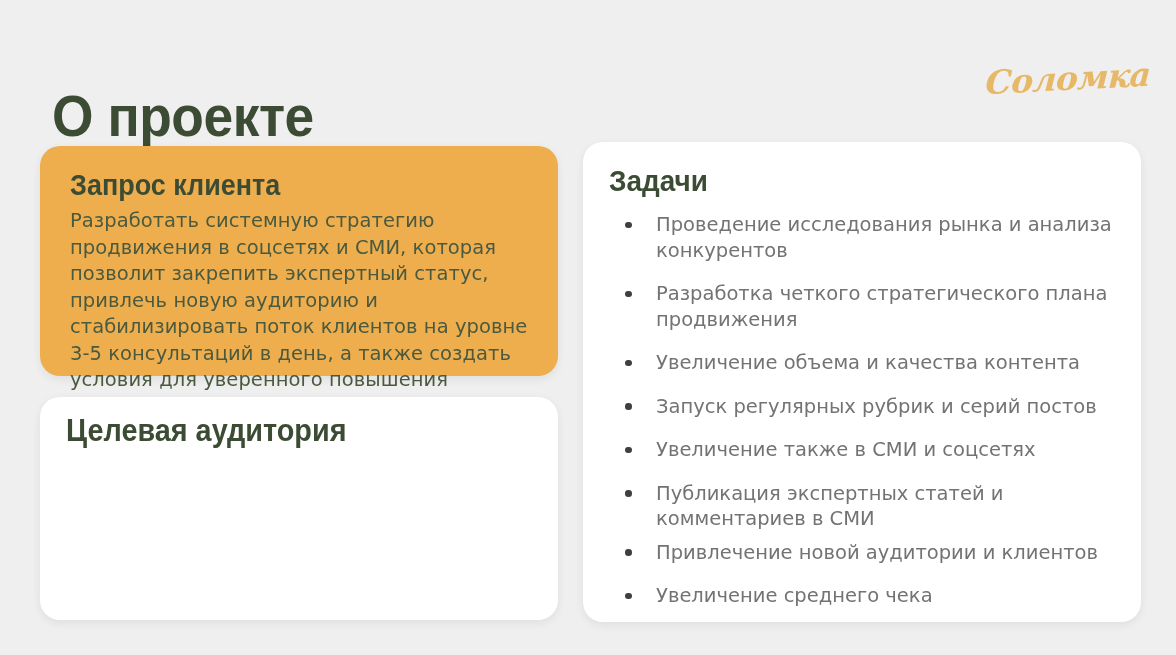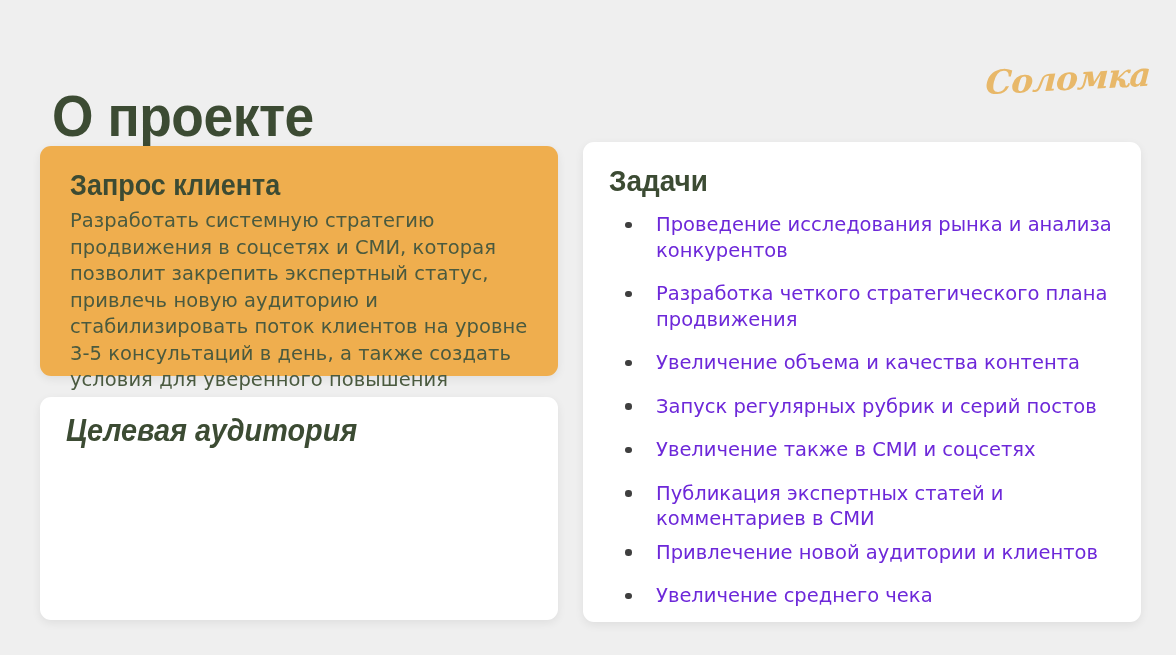--- a/index.html
+++ b/index.html
@@ -52,40 +52,39 @@
     line-height: 46px;
     color: #e8b869;
     letter-spacing: -0.8px;
     transform: skewX(-6deg) rotate(-3deg);
     display: inline-block;
   }
 
   
   .card {
     position: absolute;
-    border-radius: 11px;
+    border-radius: 20px;
     box-shadow: 0 3px 10px rgba(0,0,0,0.07);
     box-sizing: border-box;
   }
   .card-request {
     left: 40px;
     top: 146px;
     width: 518px;
     height: 230px;
     background: #efae4e;
     padding: 22px 30px 18px 30px;
   }
   .card-audience {
     left: 40px;
     top: 397px;
     width: 518px;
     height: 223px;
     background: #ffffff;
     padding: 16px 26px 16px 26px;
-    font-style: italic;
   }
   .card-tasks {
     left: 583px;
     top: 142px;
     width: 558px;
     height: 480px;
     background: #ffffff;
     padding: 22px 26px 10px 26px;
   }
 
@@ -123,21 +122,21 @@
 
   
   ul.bullets {
     list-style: none;
     margin: 0;
     padding: 0;
   }
   ul.bullets li {
     position: relative;
     padding-left: 47px;
-    color: #6d28d9;
+    color: #737373;
   }
   ul.bullets li::before {
     content: "";
     position: absolute;
     left: 16px;
     border-radius: 50%;
     background: #3f3f3f;
   }
 
   .audience-list li {

